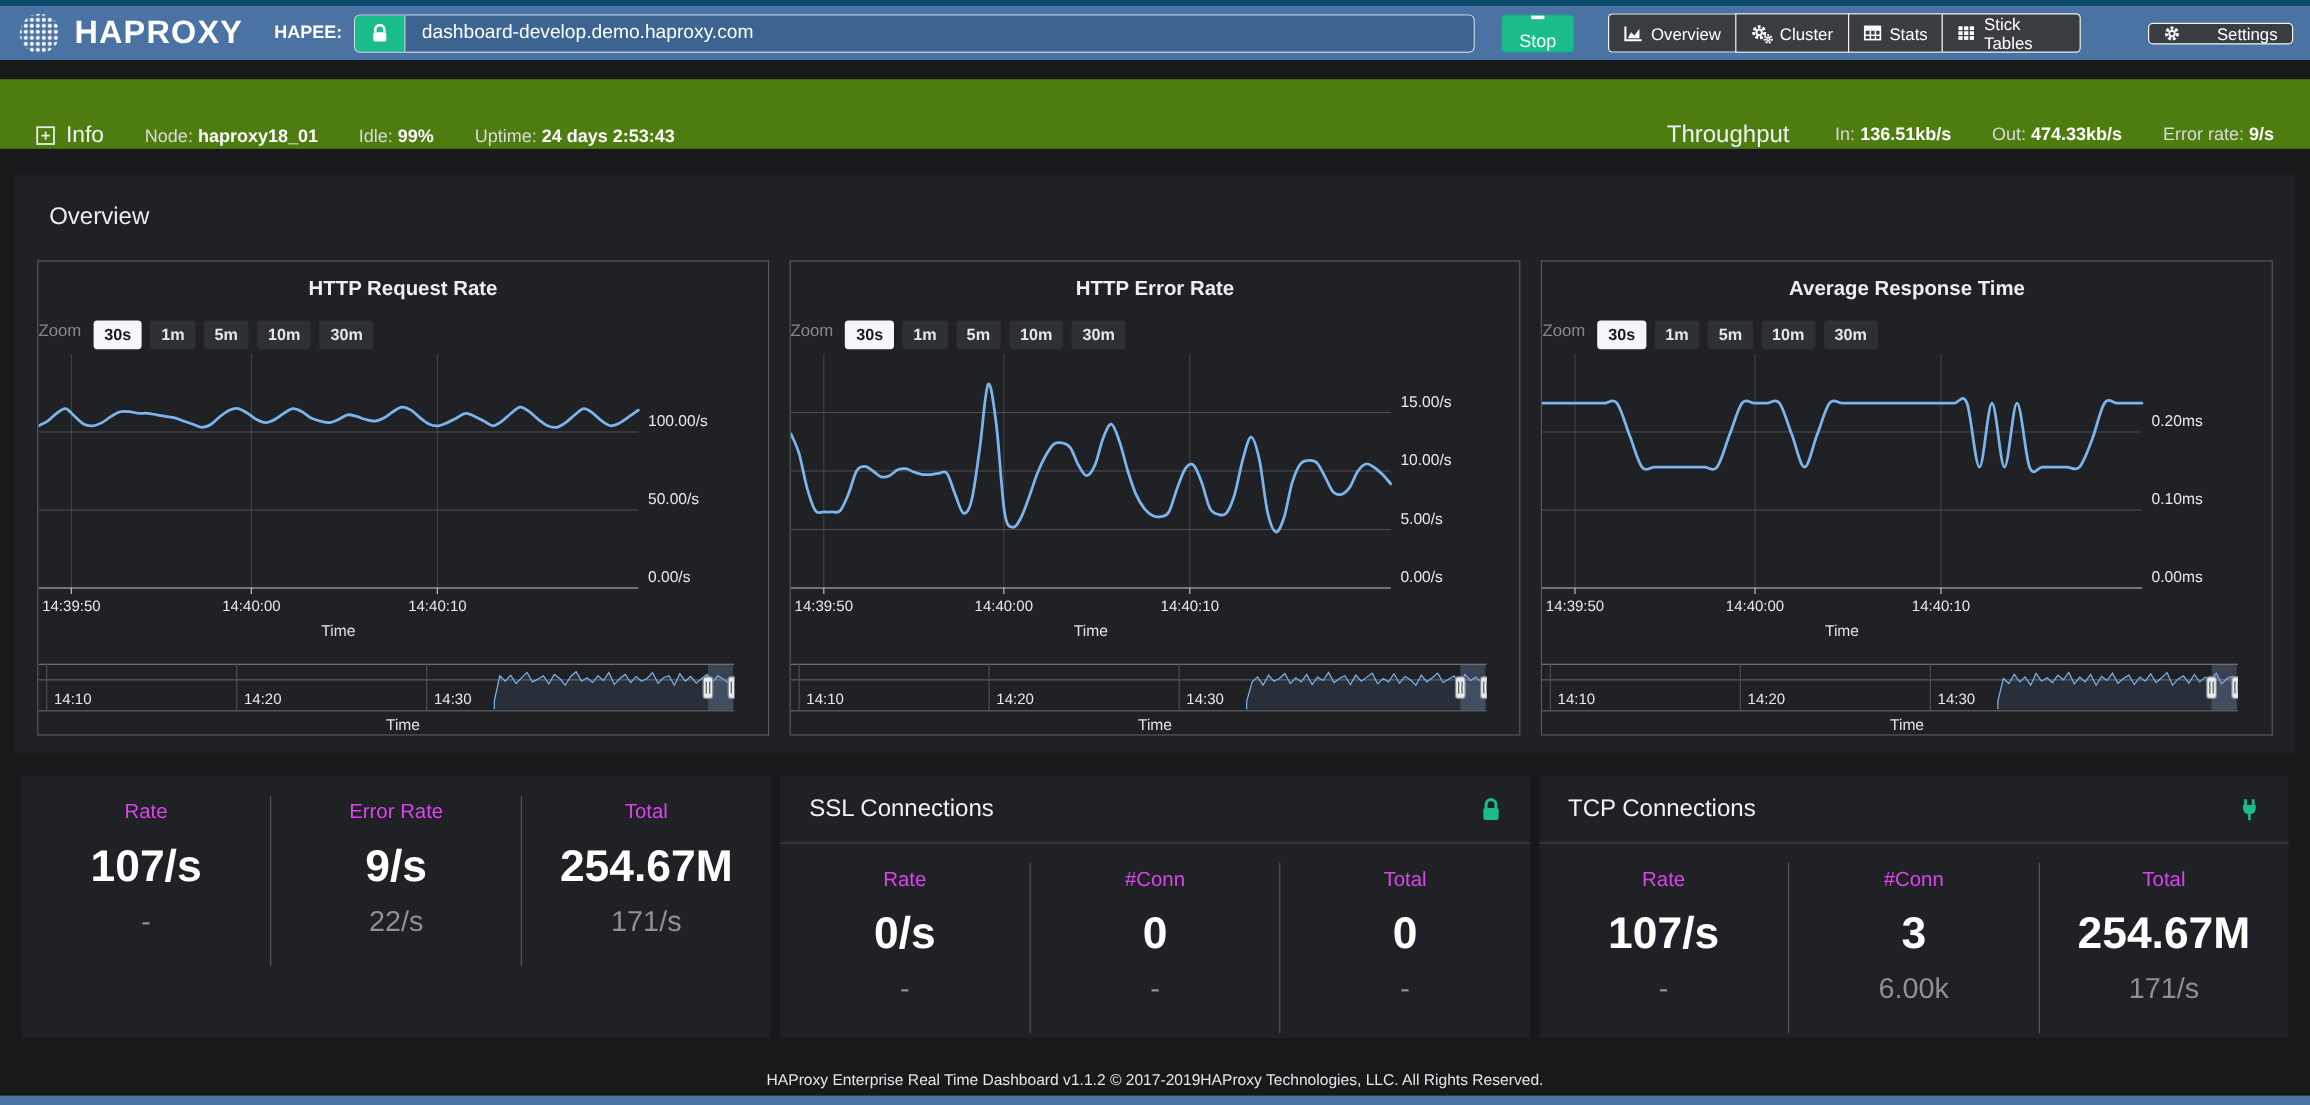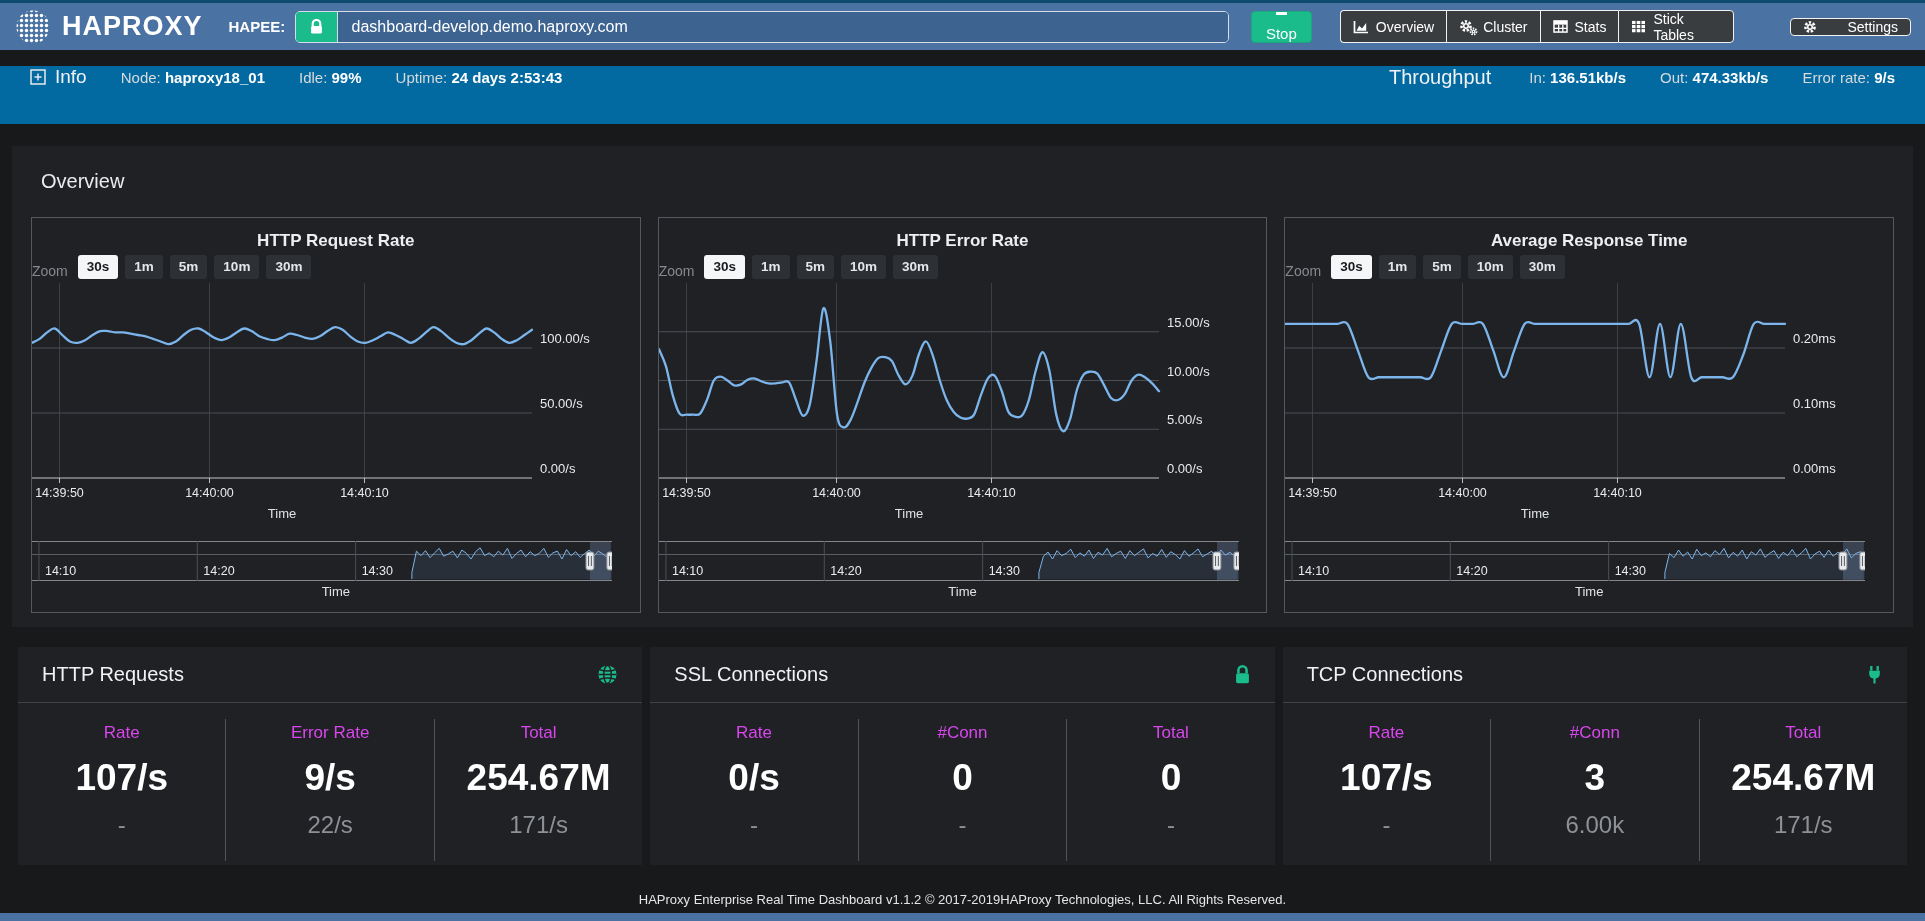--- a/index.html
+++ b/index.html
@@ -5,21 +5,21 @@
   * { margin:0; padding:0; box-sizing:border-box; }
   html,body { width:1925px; height:921px; overflow:hidden; }
   body {
     background:#18191b;
     font-family:"Liberation Sans","DejaVu Sans",sans-serif;
     color:#e8eaec;
     position:relative;
   }
   
   .navbar {
-    height:50px; background:#4a72a2; border-top:3px solid #0c4a6e;
+    height:50px; background:#4a72a2; border-top:5px solid #0c4a6e;
     display:flex; align-items:center; padding:0 14px; gap:0;
   }
   .brand { display:flex; align-items:center; gap:10px; }
   .brand-text { font-size:27px; font-weight:bold; color:#fff; letter-spacing:1px; }
   .hapee-label { margin-left:26px; margin-right:10px; font-size:15px; font-weight:bold; color:#fff; }
   .url-group { display:flex; align-items:stretch; height:32px; border:1px solid #d7dde6; border-radius:5px; overflow:hidden; }
   .lock-btn { width:42px; background:#1abc8c; display:flex; align-items:center; justify-content:center; border-right:1px solid #d7dde6; cursor:pointer; }
   .url-input {
     width:905px; background:#3d6491; border:none; outline:none;
     color:#fff; font-size:16px; padding:0 14px;
@@ -37,41 +37,41 @@
     display:flex; align-items:center; gap:7px; padding:0 12px; cursor:pointer;
   }
   .btn-group .nav-btn { border-right-width:0; }
   .btn-group .nav-btn:first-child { border-radius:4px 0 0 4px; }
   .btn-group .nav-btn:last-child  { border-radius:0 4px 4px 0; border-right-width:1px; }
   .settings-btn { margin-left:56px; border-radius:4px;gap:30px; }
   .gear-pair { position:relative; width:17px; height:16px; }
   .gear-pair svg:last-child { position:absolute; right:-2px; bottom:-1px; }
   
   .info-bar {
-    margin:16px 0 0 0; height:58px; background:#0369a1;
-    display:flex; align-items:flex-start; padding:0 30px;
+    margin:16px 0 0 0; height:58px; background:#4d7c0f;
+    display:flex; align-items:flex-end; padding:0 30px;
   }
   .info-left { display:flex; align-items:center; gap:34px; }
   .info-title { display:flex; align-items:center; gap:9px; font-size:19px; color:#f0f2f4; cursor:pointer; }
   .kv { font-size:15px; color:#d8dadc; }
   .kv b { color:#fff; }
   .info-right { margin-left:auto; display:flex; align-items:center; gap:34px; }
   .throughput-title { font-size:20px; color:#f0f2f4; margin-right:4px; }
   
   .overview-section {
     margin:22px 12px 0 12px; background:#202124; padding:20px 19px 14px 19px;
   }
   .section-title { font-size:20px; color:#e9ebed; margin:4px 0 24px 10px; }
   .charts-row { display:flex; gap:17px; }
   .chart-panel {
     flex:1; height:396px; border:1px solid #55595e; background:#202124;
     padding:0 0; overflow:hidden; position:relative;
   }
   .chart-title { text-align:center; font-size:17px; font-weight:bold; color:#eceef0; margin-top:13px; }
-  .zoom-row { margin-top:4px; display:flex; align-items:flex-end; gap:7px; }
+  .zoom-row { margin-top:16px; display:flex; align-items:flex-start; gap:7px; }
   .zoom-label { color:#85898e; font-size:14px; margin-right:3px; }
   .zoom-btn {
     background:#2d3034; color:#e4e7ea; font-size:13.5px; font-weight:bold;
     padding:4px 9px; border-radius:3px; cursor:pointer; line-height:1.2;
   }
   .zoom-btn.selected { background:#f4f6f8; color:#17191c; }
   .plot-host { height:241px; margin-top:4px; }
   .nav-host  { height:40px; margin-top:17px; }
   .nav-time  { text-align:center; font-size:13px; color:#dfe3e6; margin-top:3px; }
   svg { display:block; }
@@ -385,32 +385,20 @@
         </div>
       <div class="nav-time">Time</div>
     </div>
 
   </div>
 </div>
 
 <div class="cards-row">
 
   <div class="card">
-    <div class="card-header">
-      <span>HTTP Requests</span>
-      <span>
-        <svg width="21" height="21" viewBox="0 0 20 20">
-          <circle cx="10" cy="10" r="8.6" fill="#1abc8c"></circle>
-          <ellipse cx="10" cy="10" rx="3.6" ry="8.6" fill="none" stroke="#202124" stroke-width="1.4"></ellipse>
-          <line x1="1.4" y1="10" x2="18.6" y2="10" stroke="#202124" stroke-width="1.4"></line>
-          <path d="M2.6 5.5 Q10 8 17.4 5.5" fill="none" stroke="#202124" stroke-width="1.4"></path>
-          <path d="M2.6 14.5 Q10 12 17.4 14.5" fill="none" stroke="#202124" stroke-width="1.4"></path>
-        </svg>
-      </span>
-    </div>
     <div class="card-body">
       <div class="stat">
         <div class="stat-label">Rate</div>
         <div class="stat-value">107/s</div>
         <div class="stat-sub">-</div>
       </div>
       <div class="stat">
         <div class="stat-label">Error Rate</div>
         <div class="stat-value">9/s</div>
         <div class="stat-sub">22/s</div>

